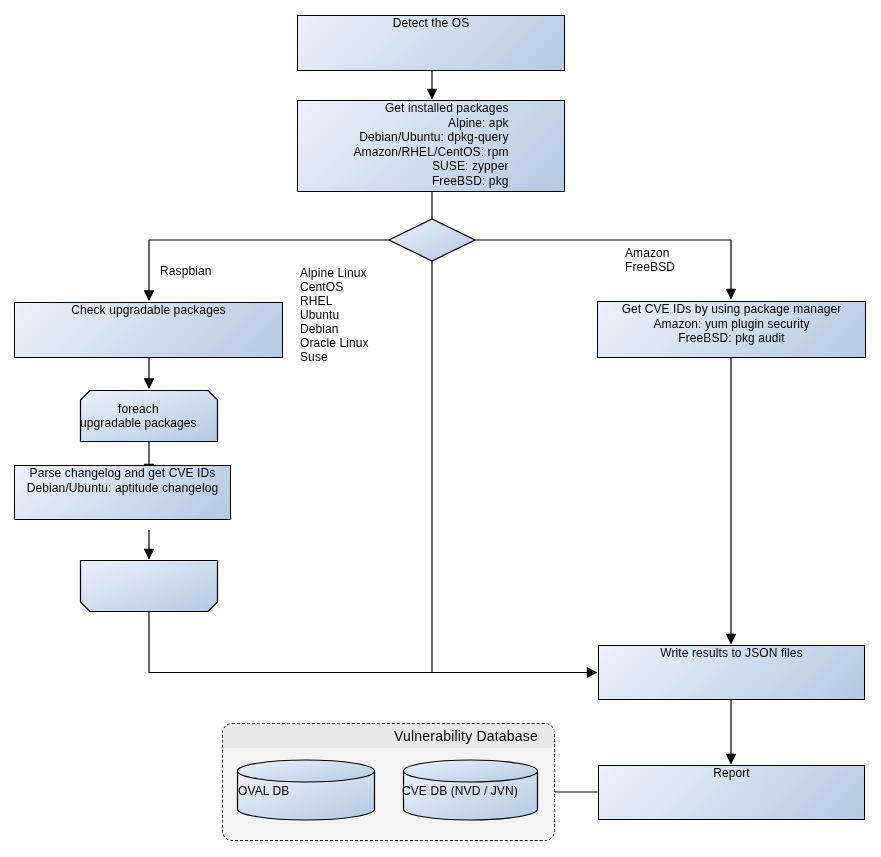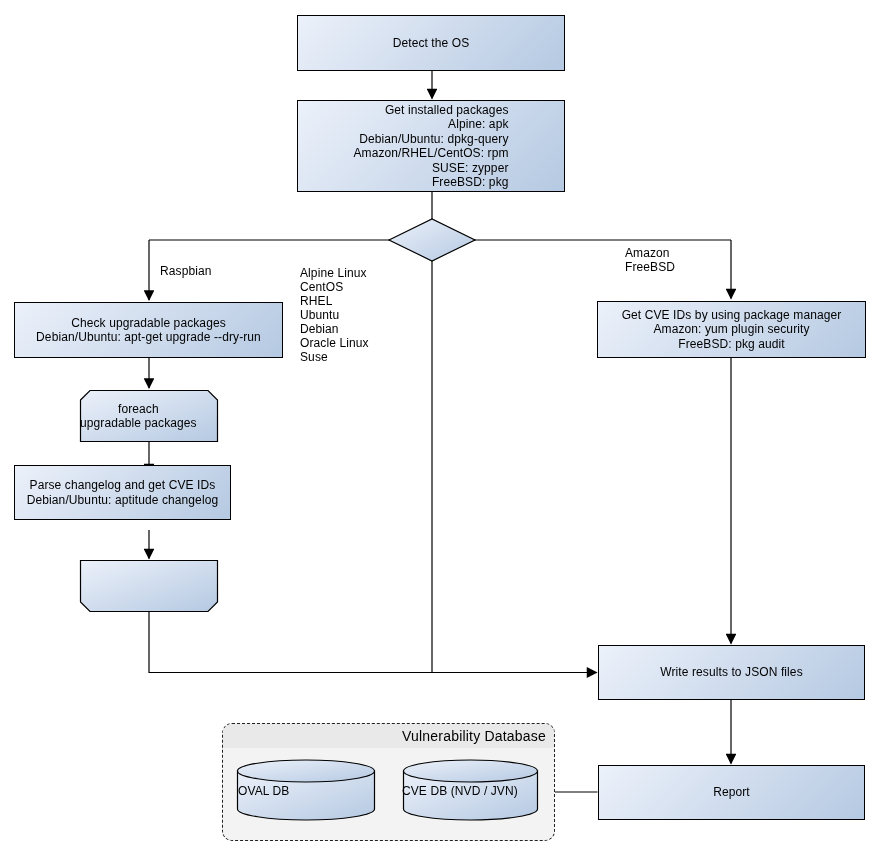--- a/index.html
+++ b/index.html
@@ -5,41 +5,41 @@
   html,body{margin:0;padding:0;background:#ffffff;}
   .canvas{
     position:relative;width:881px;height:857px;background:#ffffff;
     font-family:"Liberation Sans",sans-serif;color:#000;
   }
   svg.layer{position:absolute;left:0;top:0;z-index:1;}
   .box{
     position:absolute;z-index:2;box-sizing:border-box;
     border:1px solid #000;
     background:linear-gradient(135deg,#ecf1fa 0%,#b5c9e2 100%);
-    display:flex;align-items:center;justify-content:center;
+    display:flex;justify-content:center;
     font-size:12px;line-height:14.5px;text-align:center;letter-spacing:0.1px;
   }
   .shape-label{
     position:absolute;z-index:2;display:flex;align-items:center;justify-content:flex-start;
     font-size:12px;line-height:14.5px;text-align:center;letter-spacing:0.1px;
   }
   .edge-label{
     position:absolute;z-index:2;font-size:12px;line-height:14px;
     text-align:left;letter-spacing:0.1px;
   }
   .ta-r{text-align:right;}
   .vuln{
     position:absolute;z-index:0;left:222px;top:723px;width:333px;height:118px;
     box-sizing:border-box;border:1.5px dashed #222;border-radius:10px;
     background:#f3f3f3;overflow:hidden;
   }
   .vuln-band{
     height:24px;background:#e9e9e9;
     display:flex;align-items:center;justify-content:flex-end;
-    padding-right:8px;font-size:14px;letter-spacing:0.2px;
+    padding-right:16px;font-size:14px;letter-spacing:0.2px;
   }
 </style>
 </head>
 <body>
 
 <div class="canvas">
 
   <div class="vuln">
     <div class="vuln-band">
       <span>Vulnerability Database</span>
@@ -101,21 +101,20 @@
       <div>Debian/Ubuntu: dpkg-query</div>
       <div>Amazon/RHEL/CentOS: rpm</div>
       <div>SUSE: zypper</div>
       <div>FreeBSD: pkg</div>
     </div>
   </div>
 
   <div class="box" style="left:14px;top:302px;width:269px;height:56px">
     <div>
       <div>Check upgradable packages</div>
-      <div>Debian/Ubuntu: apt-get upgrade --dry-run</div>
     </div>
   </div>
 
   <div class="box" style="left:14px;top:465px;width:217px;height:55px">
     <div>
       <div>Parse changelog and get CVE IDs</div>
       <div>Debian/Ubuntu: aptitude changelog</div>
     </div>
   </div>
 

